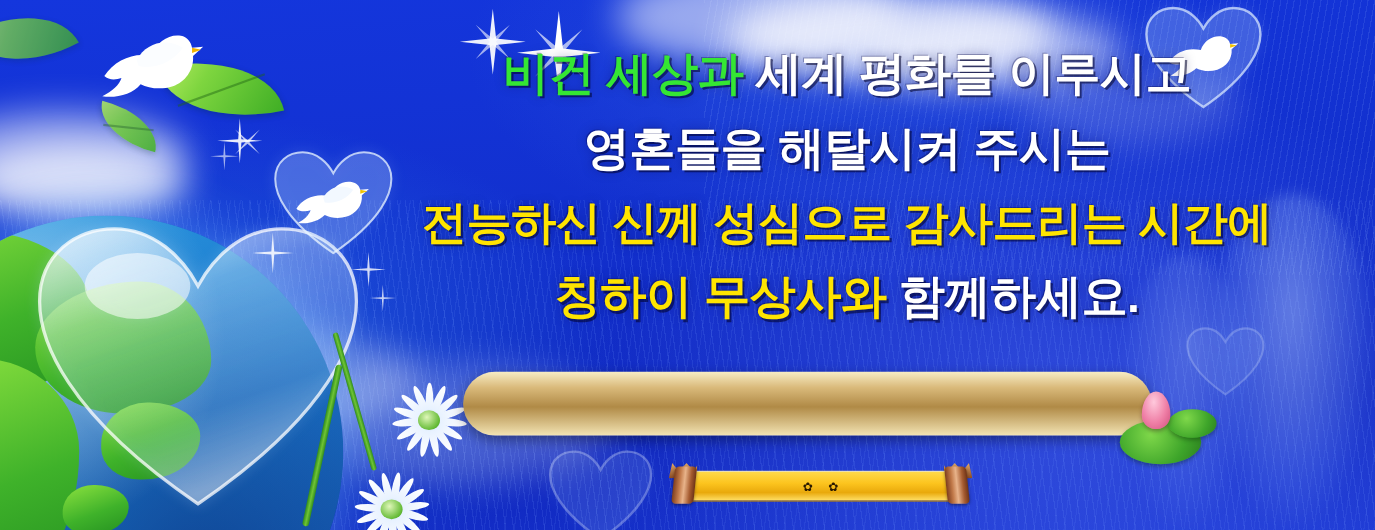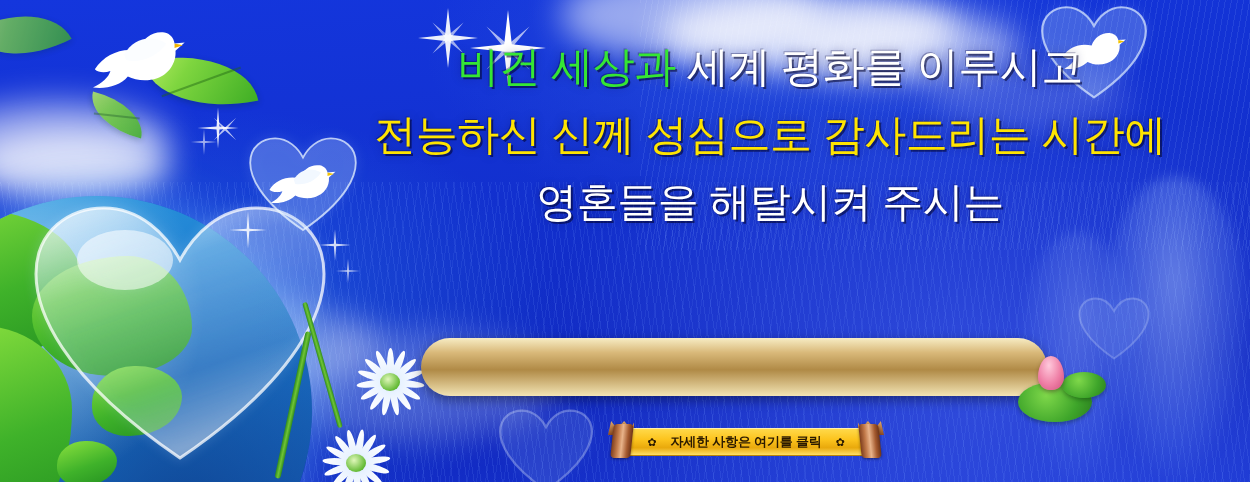--- a/index.html
+++ b/index.html
@@ -101,21 +101,21 @@
   }
 
   
   .text-block {
     position: absolute; left: 330px; top: 46px; width: 880px;
     text-align: center;
     z-index: 30;
   }
   .tline {
     font-size: 42px;
-    font-weight: normal;
+    font-weight: bold;
     letter-spacing: -0.5px;
     line-height: 1.0;
     margin-bottom: 26px;
     white-space: nowrap;
     text-shadow:
       2px 2px 0 rgba(0,0,40,.55),
       -1px -1px 0 rgba(0,0,60,.30),
       0 0 10px rgba(0,0,80,.35);
   }
   .tline:nth-child(3) { font-size: 41px; }
@@ -371,38 +371,40 @@
     <svg viewBox="0 0 60 60" width="28" height="28">
       <path d="M30 2 L32 28 L58 30 L32 32 L30 58 L28 32 L2 30 L28 28 Z" fill="#ffffff" opacity=".6"></path>
     </svg>
   </div>
 
   <div class="text-block">
     <div class="tline">
       <span class="w-green">비건 세상과 </span><span class="w-white">세계 평화를 이루시고</span>
     </div>
     <div class="tline">
+      <span class="w-white">영혼들을 해탈시켜 주시는</span>
+    </div>
+    <div class="tline">
       <span class="w-yellow">전능하신 신께 성심으로 감사드리는 시간에</span>
     </div>
     <div class="tline">
-      <span class="w-white">영혼들을 해탈시켜 주시는</span>
+      <span class="w-yellow">칭하이 무상사와 </span><span class="w-white">함께하세요.</span>
     </div>
   </div>
 
   <div class="red-banner-outline"></div>
 
   <div class="lilypad" style="left:1018px;top:382px;width:74px;height:40px;"></div>
   <div class="lilypad" style="left:1062px;top:372px;width:44px;height:26px;"></div>
   <div class="lotus-bud" style="left:1038px;top:356px;width:26px;height:34px;"></div>
 
   <div class="scroll-wrap">
     <div class="scroll-flare l"></div>
     <div class="scroll-flare r"></div>
     <div class="scroll-body">
       <span class="scroll-deco">✿</span>
-      <span class="scroll-text">자세한 사항은 여기를 클릭</span>
       <span class="scroll-deco">✿</span>
     </div>
     <div class="scroll-roll left"></div>
     <div class="scroll-roll right"></div>
   </div>
 
 </div>
 
 </body></html>

